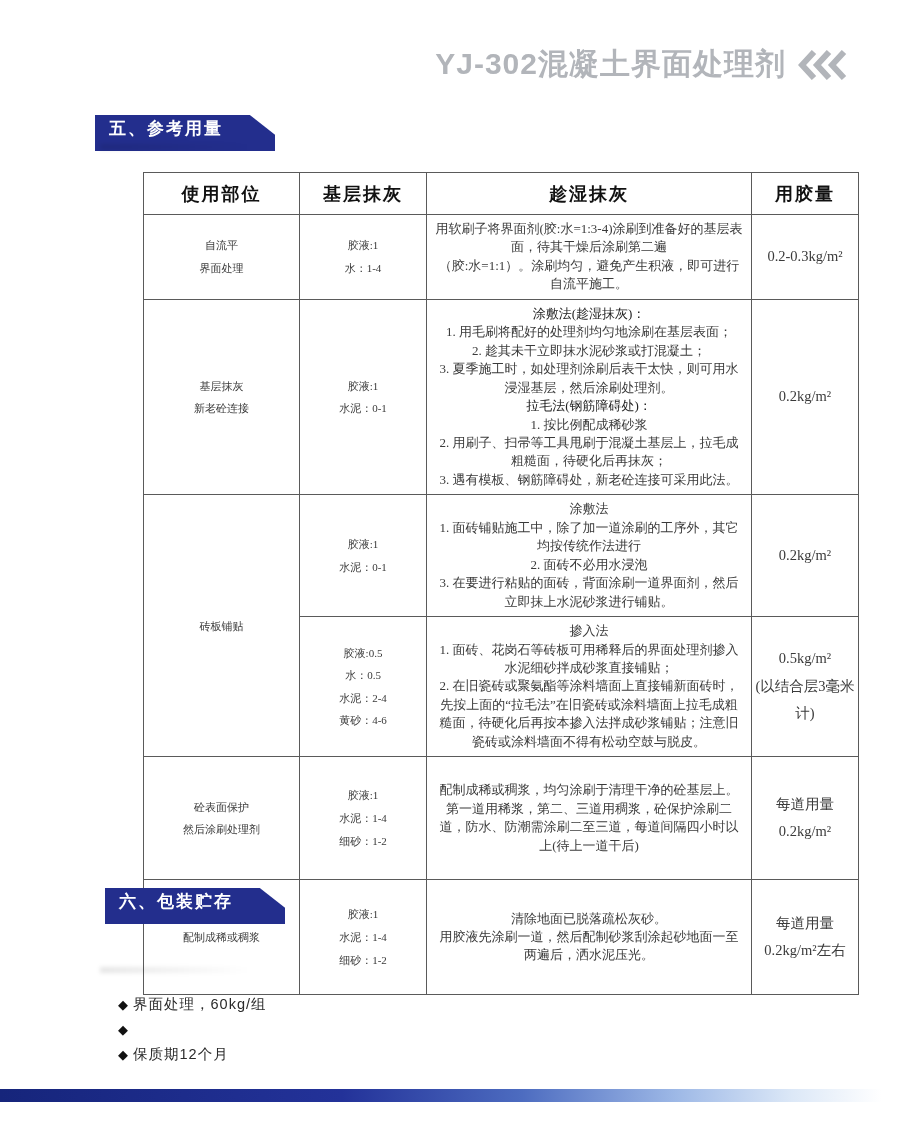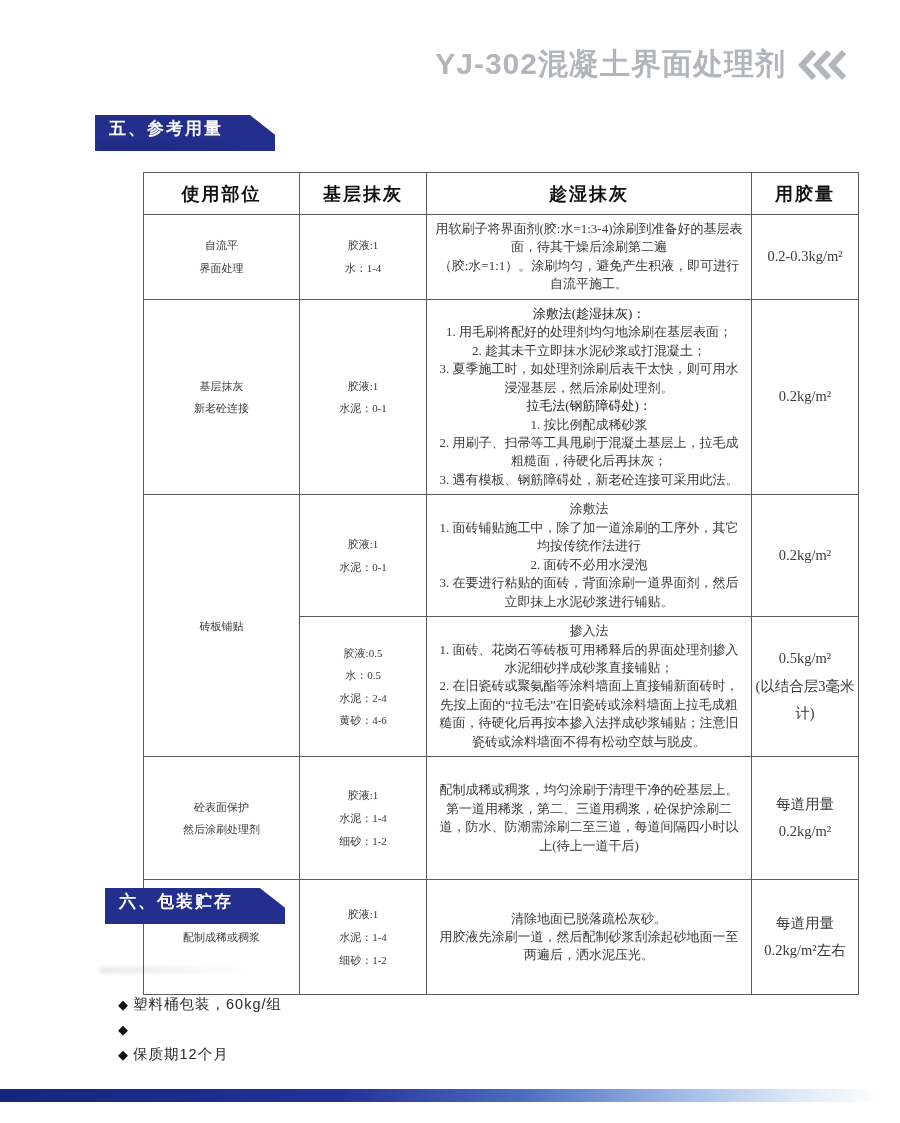--- a/index.html
+++ b/index.html
@@ -179,21 +179,21 @@
   </tbody>
     </table>
 </div>
 
 <div class="section-tag sec6">六、包装贮存</div>
 <div class="tag-shadow sec6-sh"></div>
 
 <div class="bullets">
   <div class="bullet-line">
     <span class="diamond">◆</span>
-    <span>塑料桶包装，60kg/组</span>
+    <span>界面处理，60kg/组</span>
   </div>
   <div class="bullet-line">
     <span class="diamond">◆</span>
   </div>
   <div class="bullet-line">
     <span class="diamond">◆</span>
     <span>保质期12个月</span>
   </div>
 </div>
 

